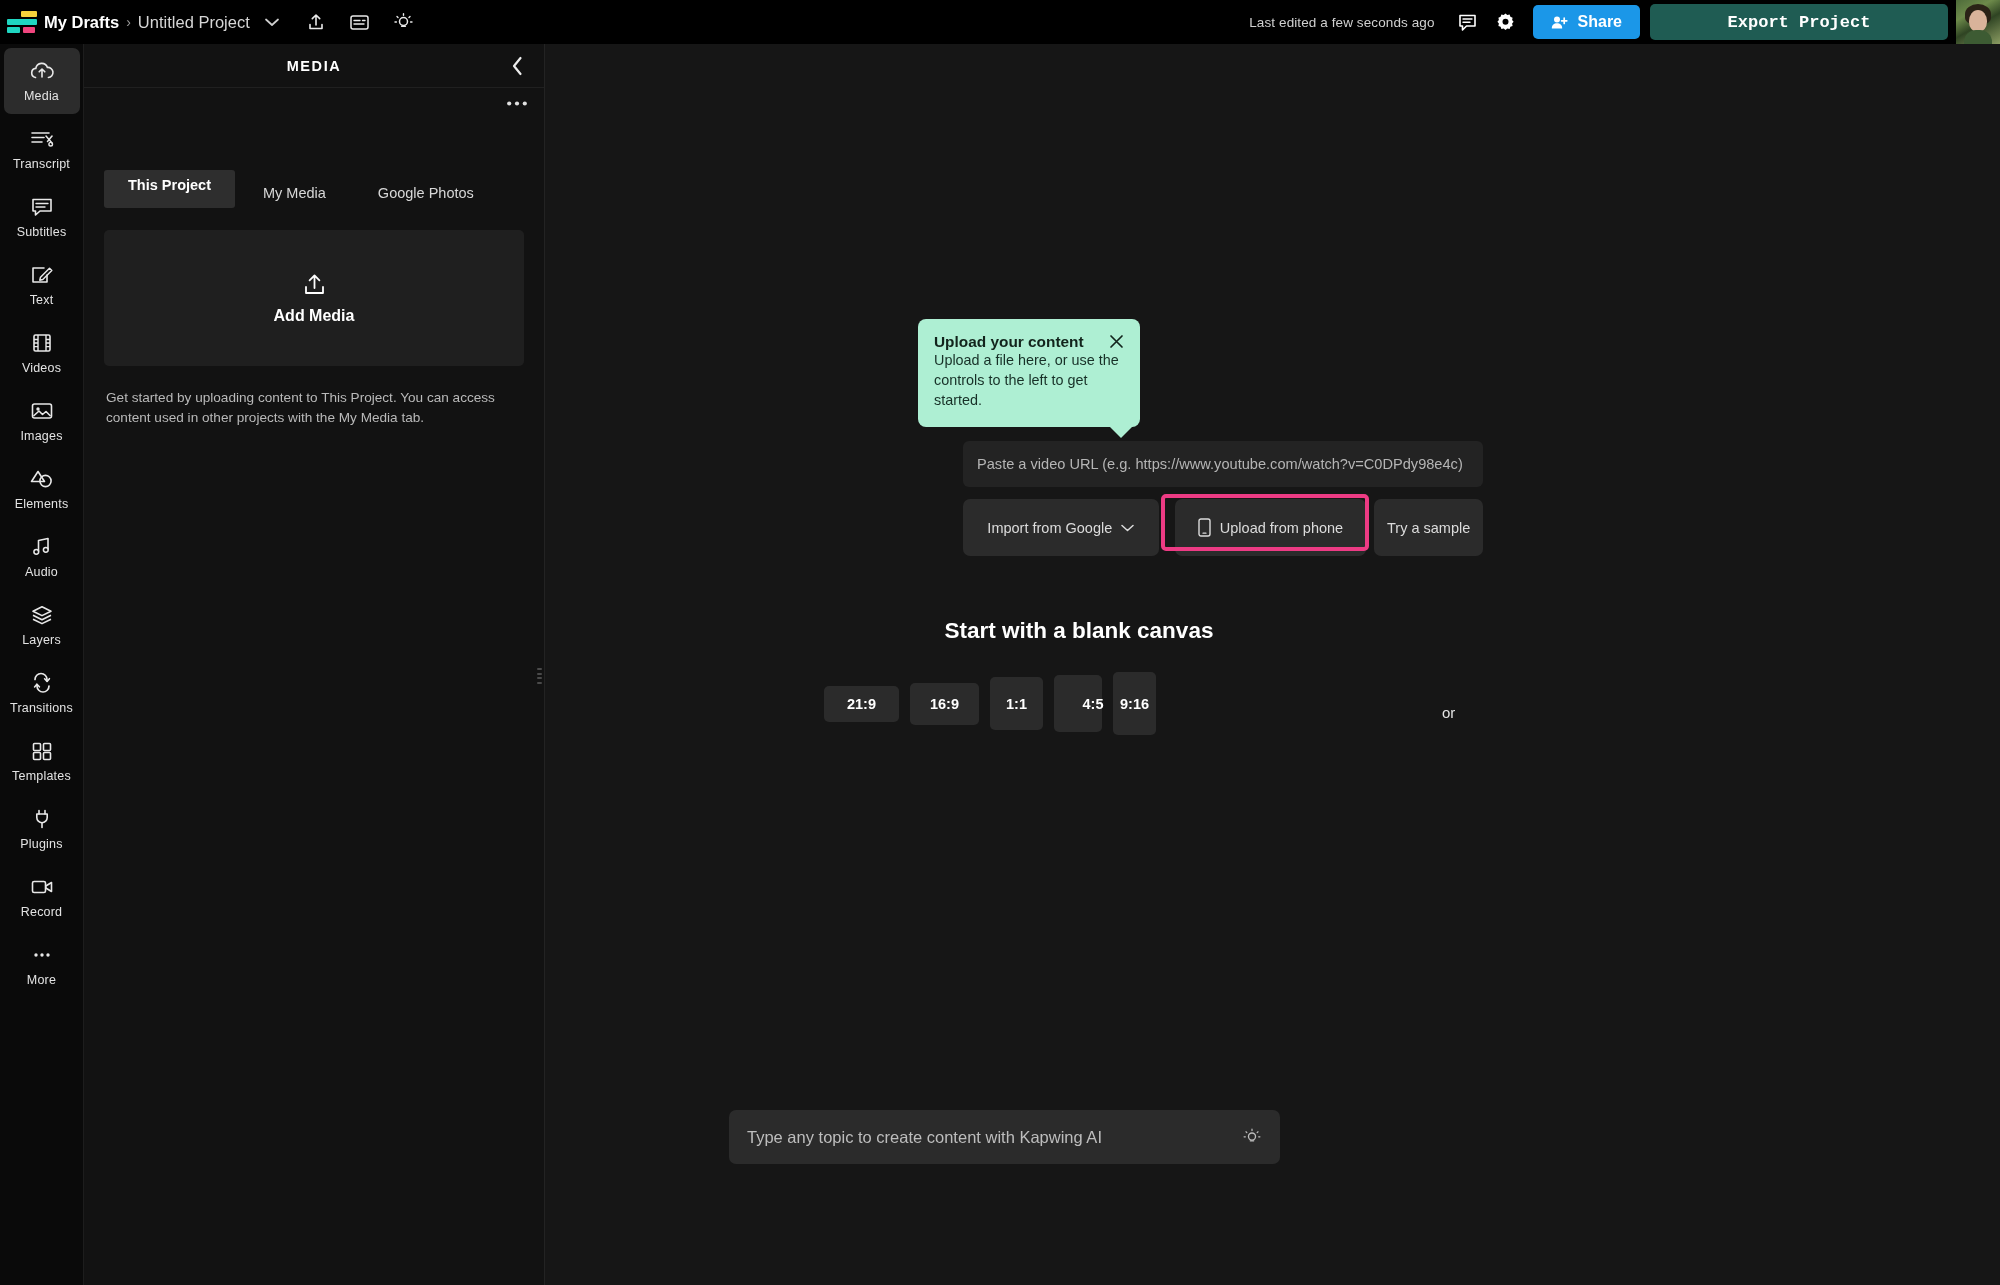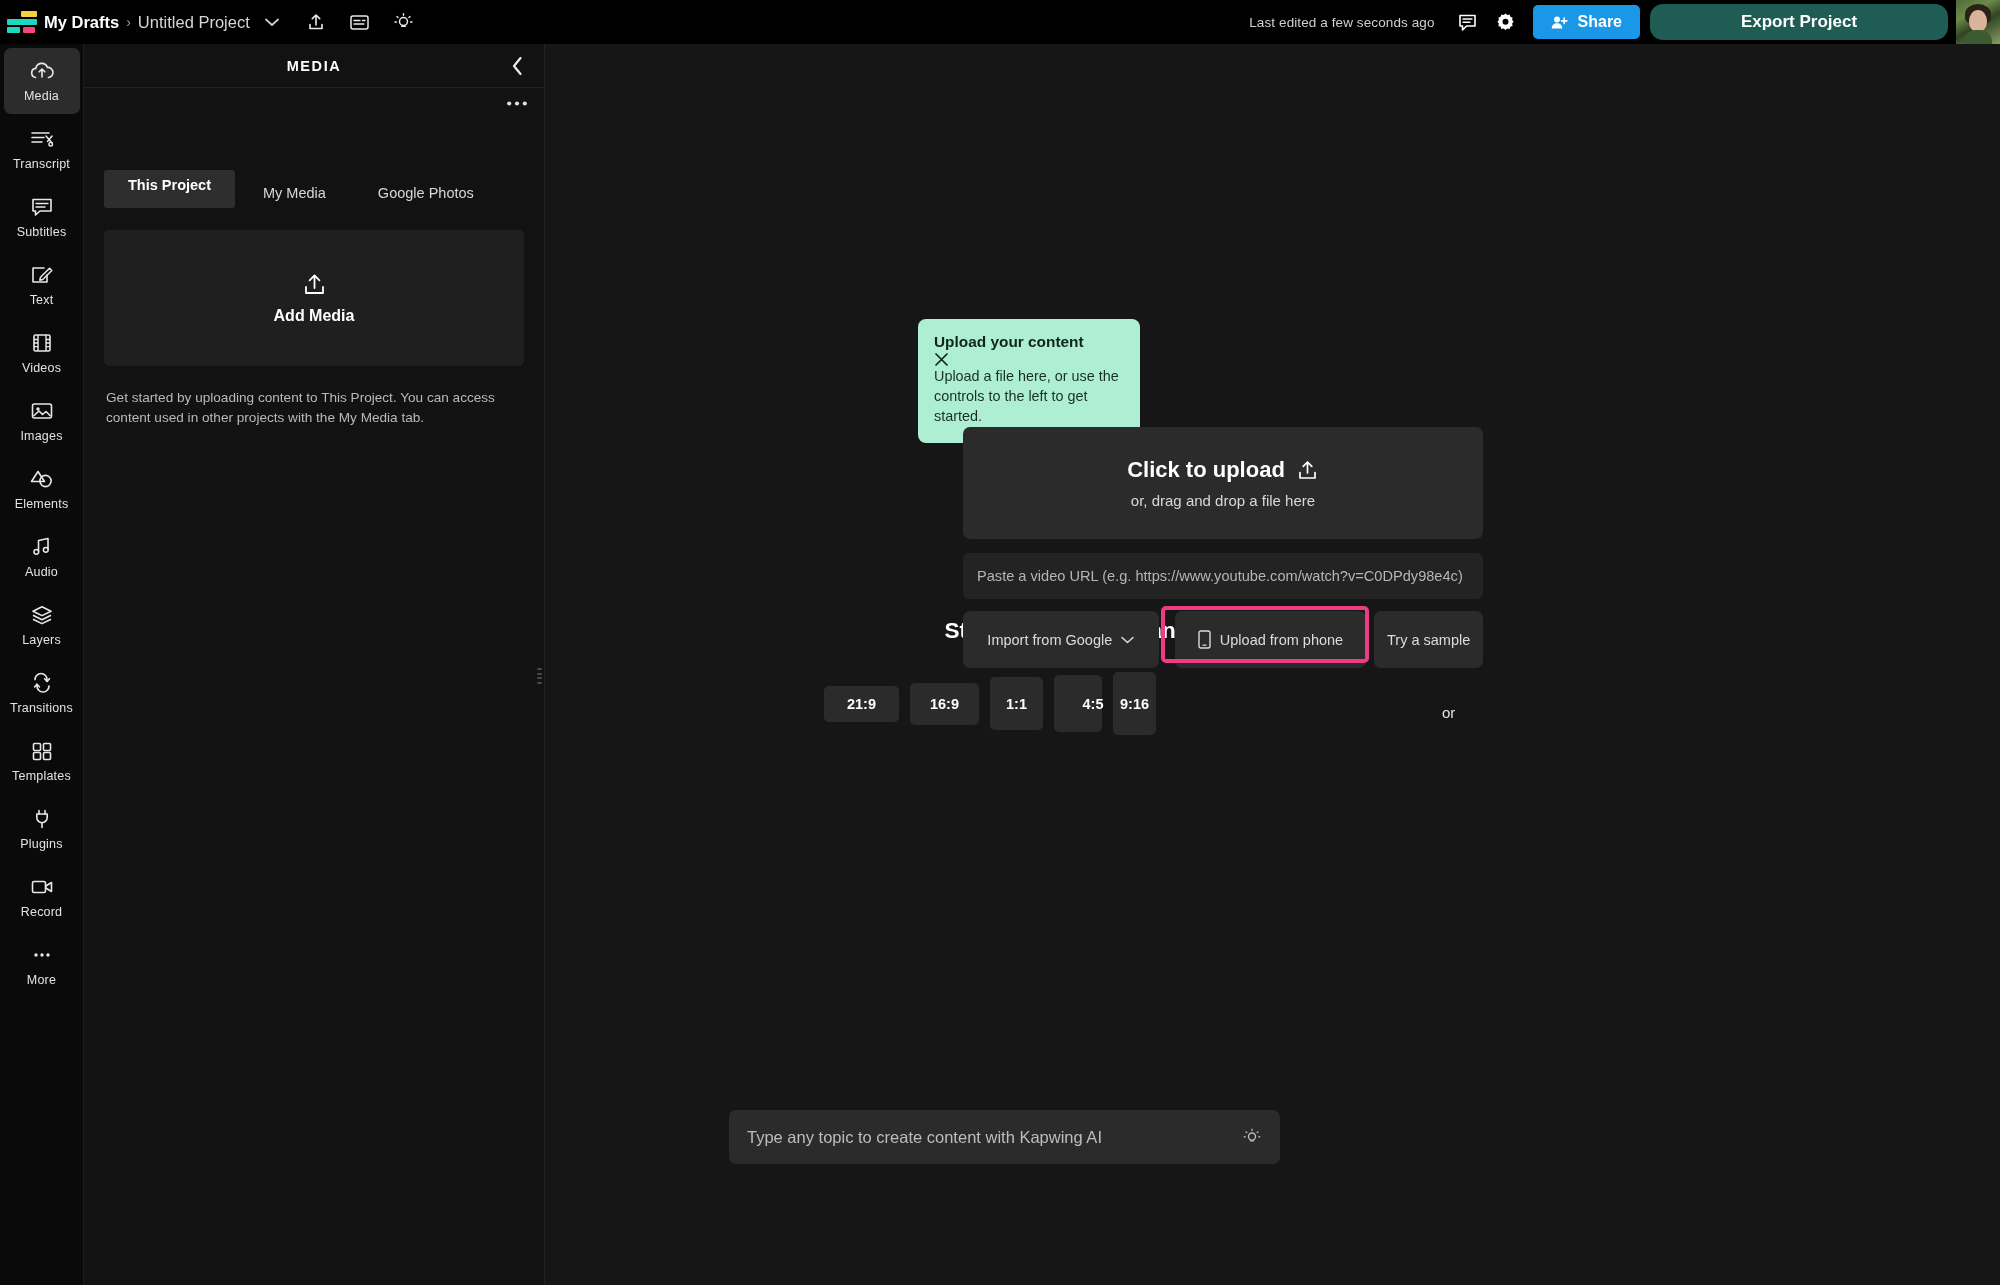--- a/index.html
+++ b/index.html
@@ -40,21 +40,21 @@
   .topbar-right { margin-left: auto; display: flex; align-items: center; height: 44px; }
   .last-edited { font-size: 13.5px; color: #d0d0d0; margin-right: 14px; letter-spacing: .1px; }
   .share-btn {
     display: flex; align-items: center; gap: 8px;
     background: #1B97E8; color: #fff; font-size: 16px; font-weight: 700;
     height: 34px; padding: 0 18px; border-radius: 5px; margin-left: 8px;
   }
   .export-btn {
     display: flex; align-items: center; justify-content: center;
     background: #1F5C53; color: #ffffff; font-size: 17px; font-weight: 700;
-    height: 36px; width: 298px; border-radius: 13px; margin-left: 10px;
+    height: 36px; width: 298px; border-radius: 5px; margin-left: 10px; font-family: Liberation Mono, monospace;
   }
   .avatar {
     width: 44px; height: 44px; margin-left: 8px; overflow: hidden;
     background: linear-gradient(150deg,#4e6b3a 0%, #6d8a4a 30%, #2f4423 55%, #8b9c62 100%);
     position: relative;
   }
   .avatar .face {
     position: absolute; left: 13px; top: 10px; width: 18px; height: 22px; border-radius: 50% 50% 45% 45%;
     background: #d9b39a;
   }
@@ -172,21 +172,21 @@
     position: absolute; left: 198px; top: -5px; width: 208px; height: 57px;
     border: 4px solid #ED3B84; border-radius: 5px; pointer-events: none;
   }
   .src-row-wrap { position: relative; }
 
   
   .tooltip {
     position: absolute; left: 373px; top: 275px; width: 222px;
     background: #AEEFD3; color: #12241c; border-radius: 8px; padding: 14px 16px 16px 16px;
   }
-  .tooltip-head { display: flex; align-items: flex-start; justify-content: space-between; flex-direction: column; }
+  .tooltip-head { display: flex; align-items: flex-start; justify-content: space-between; }
   .tooltip-title { font-size: 15.4px; font-weight: 700; color: #12241c; }
   .tooltip-close { font-size: 16px; color: #12241c; line-height: 1; margin-top: 1px; }
   .tooltip-body { font-size: 14.4px; line-height: 1.38; color: #173027; }
   .tooltip-arrow {
     position: absolute; left: 191px; bottom: -11px; width: 0; height: 0;
     border-left: 12px solid transparent; border-right: 12px solid transparent;
     border-top: 12px solid #AEEFD3;
   }
 
   
@@ -520,32 +520,20 @@
           <svg width="15" height="15" viewBox="0 0 15 15">
               <path d="M2 2 L13 13 M13 2 L2 13" stroke="#12241c" stroke-width="1.7" stroke-linecap="round"></path>
             </svg>
         </span>
       </div>
       <div class="tooltip-body">Upload a file here, or use the controls to the left to get started.</div>
       <div class="tooltip-arrow"></div>
     </div>
 
     <div class="upload-col">
-      <div class="click-upload">
-        <div class="click-upload-title">
-          <span>Click to upload</span>
-          <span>
-            <svg width="23" height="23" viewBox="0 0 23 23">
-                <path d="M11.5 3 V14 M7.2 7.3 L11.5 3 L15.8 7.3" stroke="#ffffff" stroke-width="1.7" fill="none" stroke-linecap="round" stroke-linejoin="round"></path>
-                <path d="M4 13.5 V19 H19 V13.5" stroke="#ffffff" stroke-width="1.7" fill="none" stroke-linecap="round" stroke-linejoin="round"></path>
-              </svg>
-          </span>
-        </div>
-        <div class="click-upload-sub">or, drag and drop a file here</div>
-      </div>
 
       <div class="url-input">
         <span>Paste a video URL (e.g. https://www.youtube.com/watch?v=C0DPdy98e4c)</span>
       </div>
 
       <div class="src-row-wrap">
         <div class="src-row">
           <div class="src-btn src-google">
             <span>Import from Google</span>
             <span>

